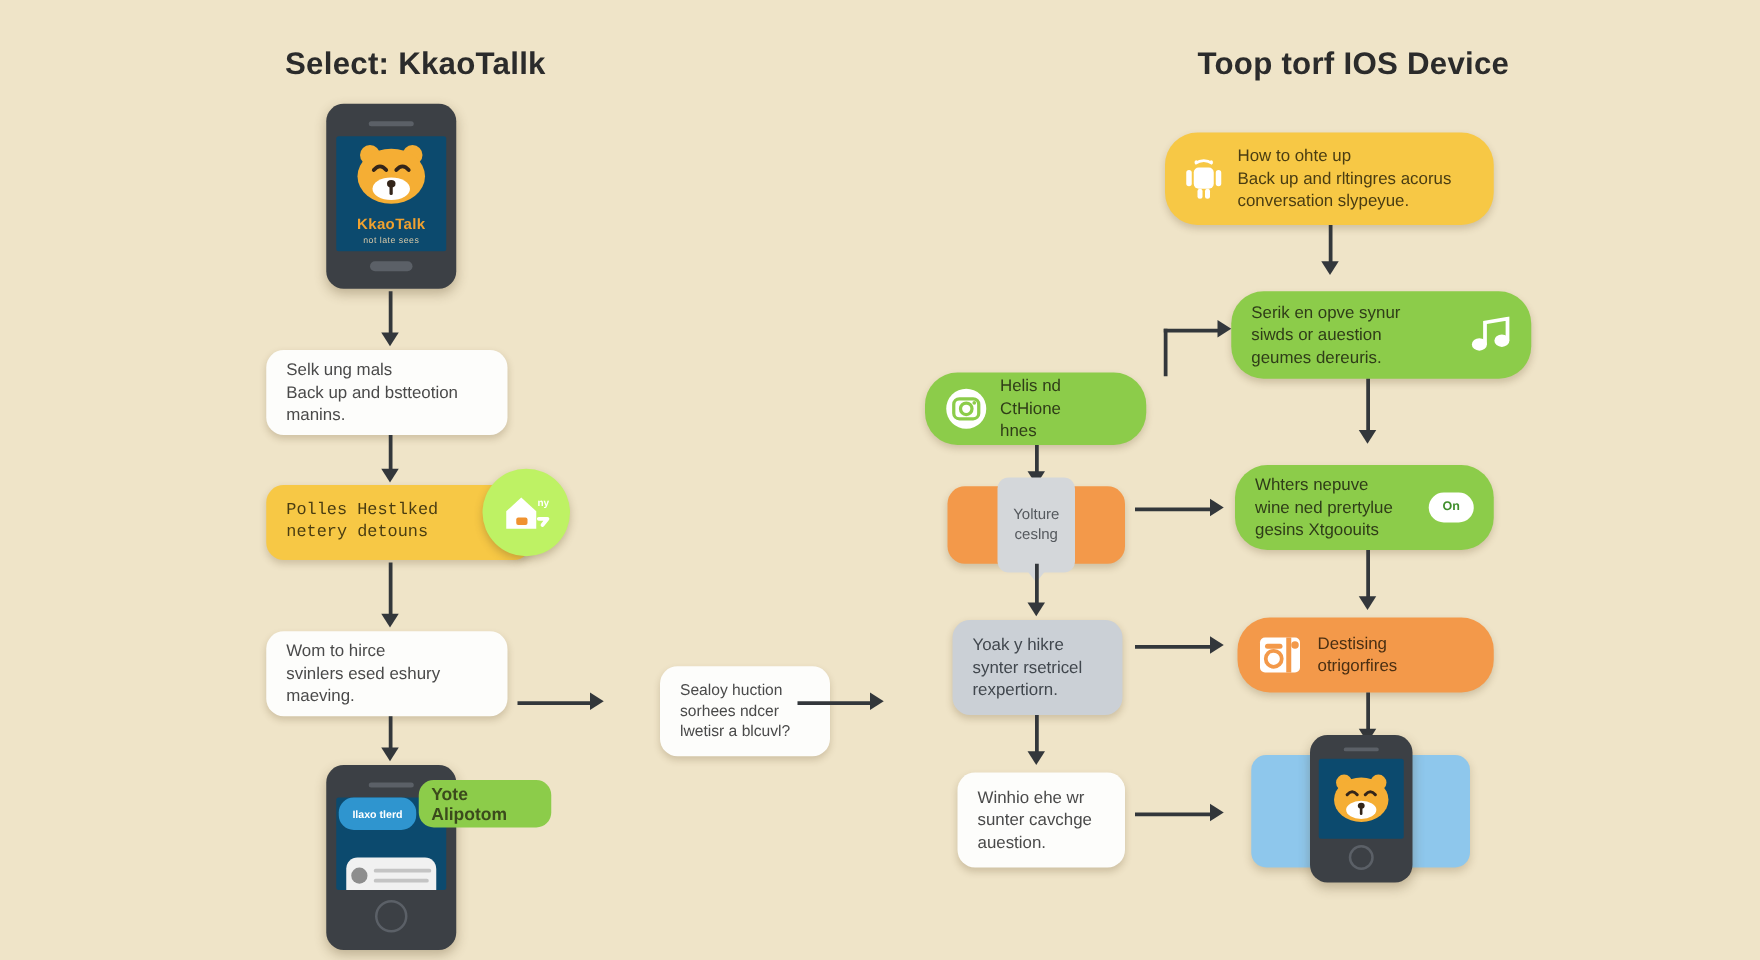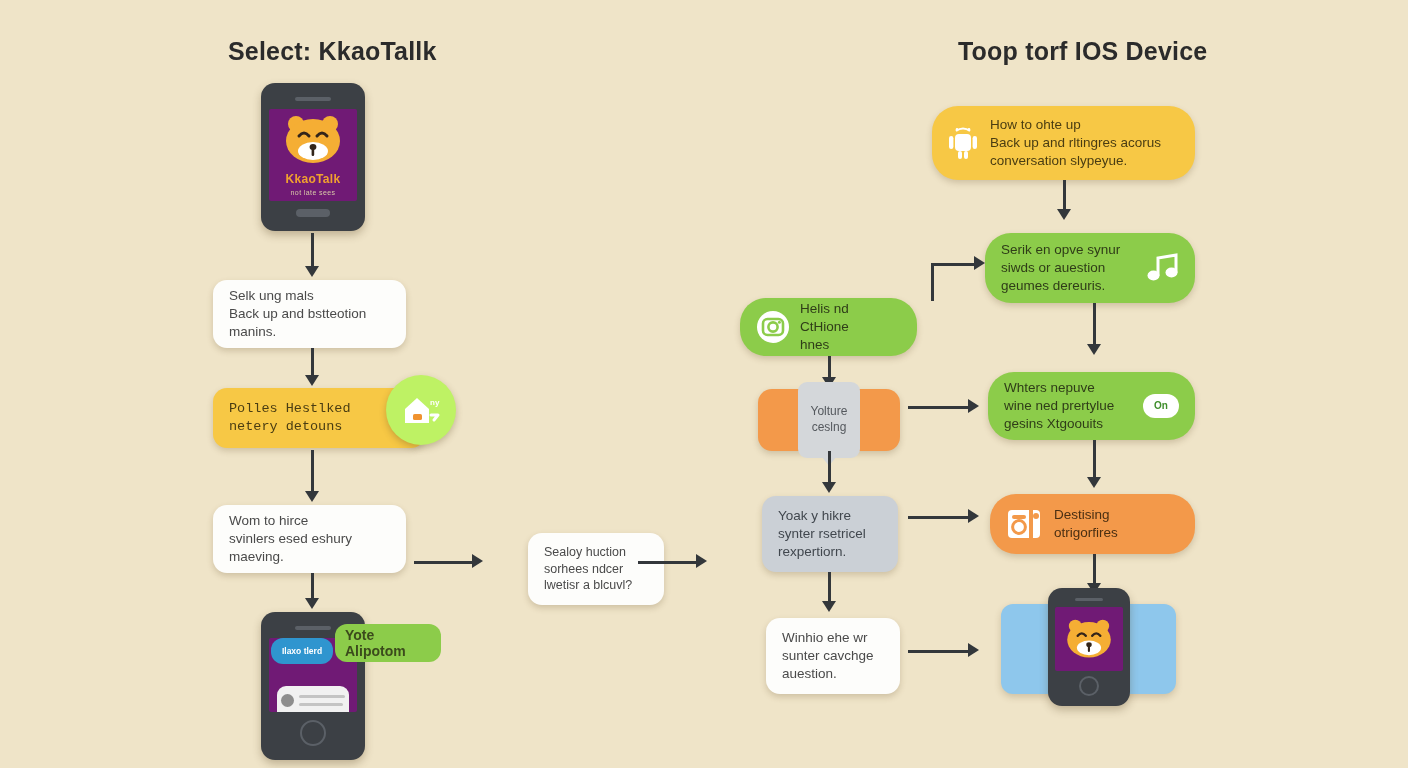--- a/index.html
+++ b/index.html
@@ -58,21 +58,21 @@
   }
 
   
   .phone{
     background:#3c4045;border-radius:14px;
     box-shadow:0 4px 9px rgba(80,60,25,.3);
     display:flex;flex-direction:column;align-items:center;
     padding:14px 8px;
   }
   .phone .speaker{width:36px;height:4px;border-radius:2px;background:#5b6067;margin-bottom:8px;}
-  .phone .screen{background:#701a75;flex:1;width:100%;border-radius:2px;position:relative;overflow:hidden;}
+  .phone .screen{background:#0c4a6e;flex:1;width:100%;border-radius:2px;position:relative;overflow:hidden;}
   .phone .home{width:22px;height:22px;border-radius:50%;border:2px solid #5b6067;margin-top:8px;}
   .phone .home.bar{width:34px;height:8px;border-radius:5px;border:none;background:#5b6067;}
 
   .bear-wrap{display:flex;flex-direction:column;align-items:center;justify-content:center;height:100%;}
   .app-name{color:#f0a12f;font-weight:700;font-size:12px;margin-top:6px;letter-spacing:.3px;}
   .app-sub{color:#d8c9a8;font-size:7px;margin-top:3px;letter-spacing:.4px;}
 
   
   .bub{position:absolute;border-radius:12px;padding:7px 10px;font-size:8.5px;color:#fff;font-weight:700;}
   .bub.blue{background:#2f95cf;}
@@ -204,21 +204,21 @@
       </svg>
     </div>
     <div class="txt">How to ohte up
 Back up and rltingres acorus
 conversation slypeyue.</div>
   </div>
 
   <div class="vline" style="left:1063px;top:180px;height:32px;"></div>
   <div class="arrow-d" style="left:1057px;top:209px;"></div>
 
-  <div class="abs card green pill" style="left:985px;top:233px;width:210px;height:70px;">
+  <div class="abs card green pill" style="left:985px;top:233px;width:240px;height:70px;">
     <div class="txt">Serik en opve synur
 siwds or auestion
 geumes dereuris.</div>
     <div class="chip" style="margin-left:8px;">
       <svg width="34" height="30" viewBox="0 0 34 30">
         <path d="M13 22 V5 L31 2 V19" stroke="#ffffff" stroke-width="3" fill="none" stroke-linecap="round"></path>
         <ellipse cx="8.5" cy="22.5" rx="6" ry="5" fill="#ffffff"></ellipse>
         <ellipse cx="26.5" cy="19.5" rx="6" ry="5" fill="#ffffff"></ellipse>
       </svg>
     </div>

